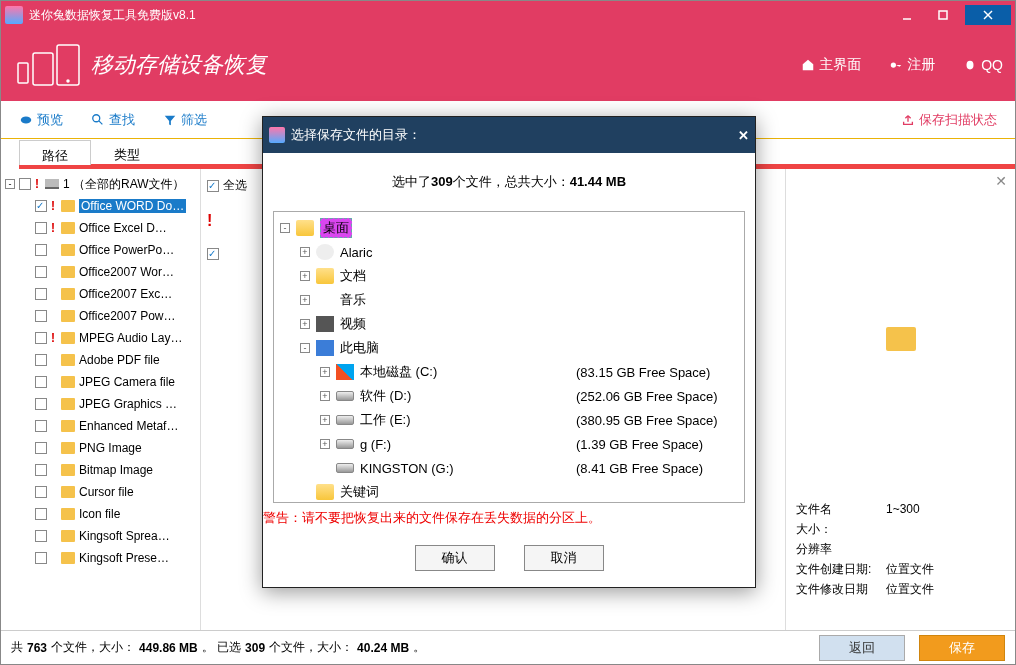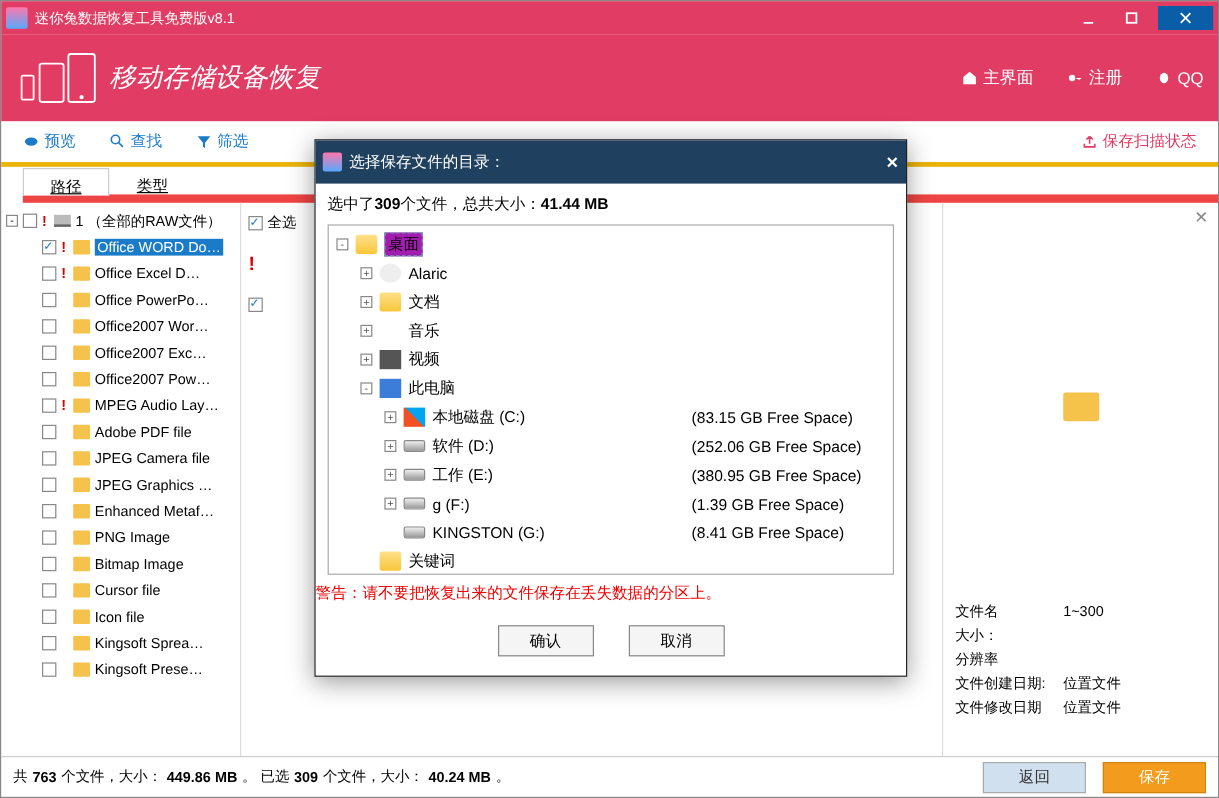--- a/index.html
+++ b/index.html
@@ -14,28 +14,28 @@
 .titlebar .wbtn.close { background: #0a5ea8; width: 46px; margin-left: 4px; }
 .titlebar svg { width: 12px; height: 12px; stroke: #fff; fill: none; stroke-width: 1.5; }
 
 .banner { height: 72px; background: #e13c63; color: #fff; display: flex; align-items: center; padding: 0 12px; }
 .banner .devicon { width: 70px; height: 52px; }
 .banner .title { font-size: 22px; font-style: italic; font-family: KaiTi,serif; margin-left: 8px; }
 .banner .spacer { flex: 1; }
 .banner .navitem { display: flex; align-items: center; gap: 4px; font-size: 14px; margin-left: 28px; cursor: pointer; }
 .banner .navitem svg { width: 14px; height: 14px; fill: #fff; }
 
-.toolbar { height: 38px; border-bottom: 4px solid #eab308; display: flex; align-items: center; padding: 0 8px; color: #1a7bc9; font-size: 13px; gap: 8px; }
+.toolbar { height: 38px; border-bottom: 1px solid #eab308; display: flex; align-items: center; padding: 0 8px; color: #1a7bc9; font-size: 13px; gap: 8px; }
 .toolbar .tbtn { display: flex; align-items: center; gap: 4px; padding: 4px 10px; cursor: pointer; }
 .toolbar .tbtn svg { width: 14px; height: 14px; fill: #1a7bc9; }
 .toolbar .spacer { flex: 1; }
 .toolbar .save svg { fill: #e13c63; }
 .toolbar .save { color: #e13c63; }
 
-.tabs { height: 30px; display: flex; border-bottom: 7px solid #ef4444; margin-left: 18px; text-decoration: underline; }
+.tabs { height: 30px; display: flex; border-bottom: 5px solid #ef4444; margin-left: 18px; }
 .tabs .tab { padding: 6px 22px; font-size: 13px; cursor: pointer; border: 1px solid transparent; border-bottom: none; }
 .tabs .tab.active { border-color: #ccc; background: #fff; position: relative; top: 1px; }
 
 .content { display: flex; height: calc(100% - 28px - 72px - 38px - 30px - 34px); }
 
 .tree { width: 200px; border-right: 1px solid #ddd; overflow: auto; padding: 4px 2px; font-size: 12px; font-family: SimSun, monospace; }
 .tree .node { display: flex; align-items: center; height: 22px; white-space: nowrap; }
 .tree .toggle { width: 10px; height: 10px; border: 1px solid #888; font-size: 9px; line-height: 8px; text-align: center; margin-right: 4px; cursor: pointer; }
 .tree .chk { width: 12px; height: 12px; border: 1px solid #888; margin-right: 4px; display: inline-block; cursor: pointer; }
 .tree .chk.checked::after { content: "✓"; display: block; font-size: 10px; line-height: 10px; color: #1a7bc9; }
@@ -68,34 +68,34 @@
 .status .spacer { flex: 1; }
 .status .btn { width: 86px; height: 26px; border: 1px solid #aaa; display: flex; align-items: center; justify-content: center; cursor: pointer; font-size: 13px; }
 .status .btn.gray { background: #d1e0ef; color: #333; }
 .status .btn.orange { background: #f29b1d; color: #fff; border-color: #d0850e; margin-left: 10px; }
 
 
 .modal { position: absolute; left: 261px; top: 115px; width: 494px; background: #fff; border: 1px solid #222; box-shadow: 0 4px 20px rgba(0,0,0,.4); z-index: 100; font-size: 13px; }
 .modal .mtitle { height: 28px; background: #204060; color: #fff; display: flex; align-items: center; padding: 18px 6px; }
 .modal .mtitle .micon { width: 16px; height: 16px; background: linear-gradient(#f7a,#5af); border-radius: 2px; margin-right: 6px; }
 .modal .mtitle .mclose { margin-left: auto; cursor: pointer; font-weight: bold; }
-.modal .msub { padding: 8px 10px; font-family: SimSun, monospace; }
+.modal .msub { padding: 20px 10px; font-family: SimSun, monospace; text-align: center; }
 .modal .msub b { font-weight: bold; }
 .modal .dirbox { border: 1px solid #aaa; margin: 0 10px; height: 292px; overflow: auto; padding: 4px 2px; font-family: SimSun, monospace; font-size: 13px; }
 .modal .dnode { display: flex; align-items: center; height: 24px; white-space: nowrap; }
 .modal .dnode .toggle { width: 10px; height: 10px; border: 1px solid #888; font-size: 9px; line-height: 8px; text-align: center; margin-right: 6px; cursor: pointer; color: #555; }
 .modal .dnode .dicn { width: 18px; height: 16px; margin-right: 6px; display: flex; align-items: center; justify-content: center; }
 .modal .dnode .dicn.folder { background: linear-gradient(#ffe08a,#f8c63b); border-radius: 2px; }
 .modal .dnode .dicn.user { background: #eee; border-radius: 50%; }
 .modal .dnode .dicn.note { color: #2196f3; font-size: 12px; }
 .modal .dnode .dicn.video { background: #555; }
 .modal .dnode .dicn.pc { background: #3b7dd8; }
 .modal .dnode .dicn.disk { background: linear-gradient(#eee,#999); border: 1px solid #888; border-radius: 2px; height: 10px; }
 .modal .dnode .dicn.win { background: linear-gradient(45deg,#f25022 50%,#00a4ef 50%); }
-.modal .dnode.sel .dlabel { background: #a21caf; border: 1px dashed #6aa; padding: 0 2px; }
+.modal .dnode.sel .dlabel { background: #d946ef; border: 1px dashed #6aa; padding: 0 2px; }
 .modal .dnode { position: relative; }
 .modal .dlvl0 { padding-left: 4px; }
 .modal .dlvl1 { padding-left: 24px; }
 .modal .dlvl2 { padding-left: 44px; }
 .modal .warn { color: #e00; padding: 6px 0; font-family: SimSun, monospace; font-size: 13px; }
 .modal .mbtns { display: flex; justify-content: center; gap: 29px; padding: 12px 0 16px; }
 .modal .mbtns .mb { width: 80px; height: 26px; border: 1px solid #888; background: #f5f5f5; cursor: pointer; display: flex; align-items: center; justify-content: center; font-size: 13px; }
 
 .dinfo { position: absolute; left: 300px; }
 </style>

